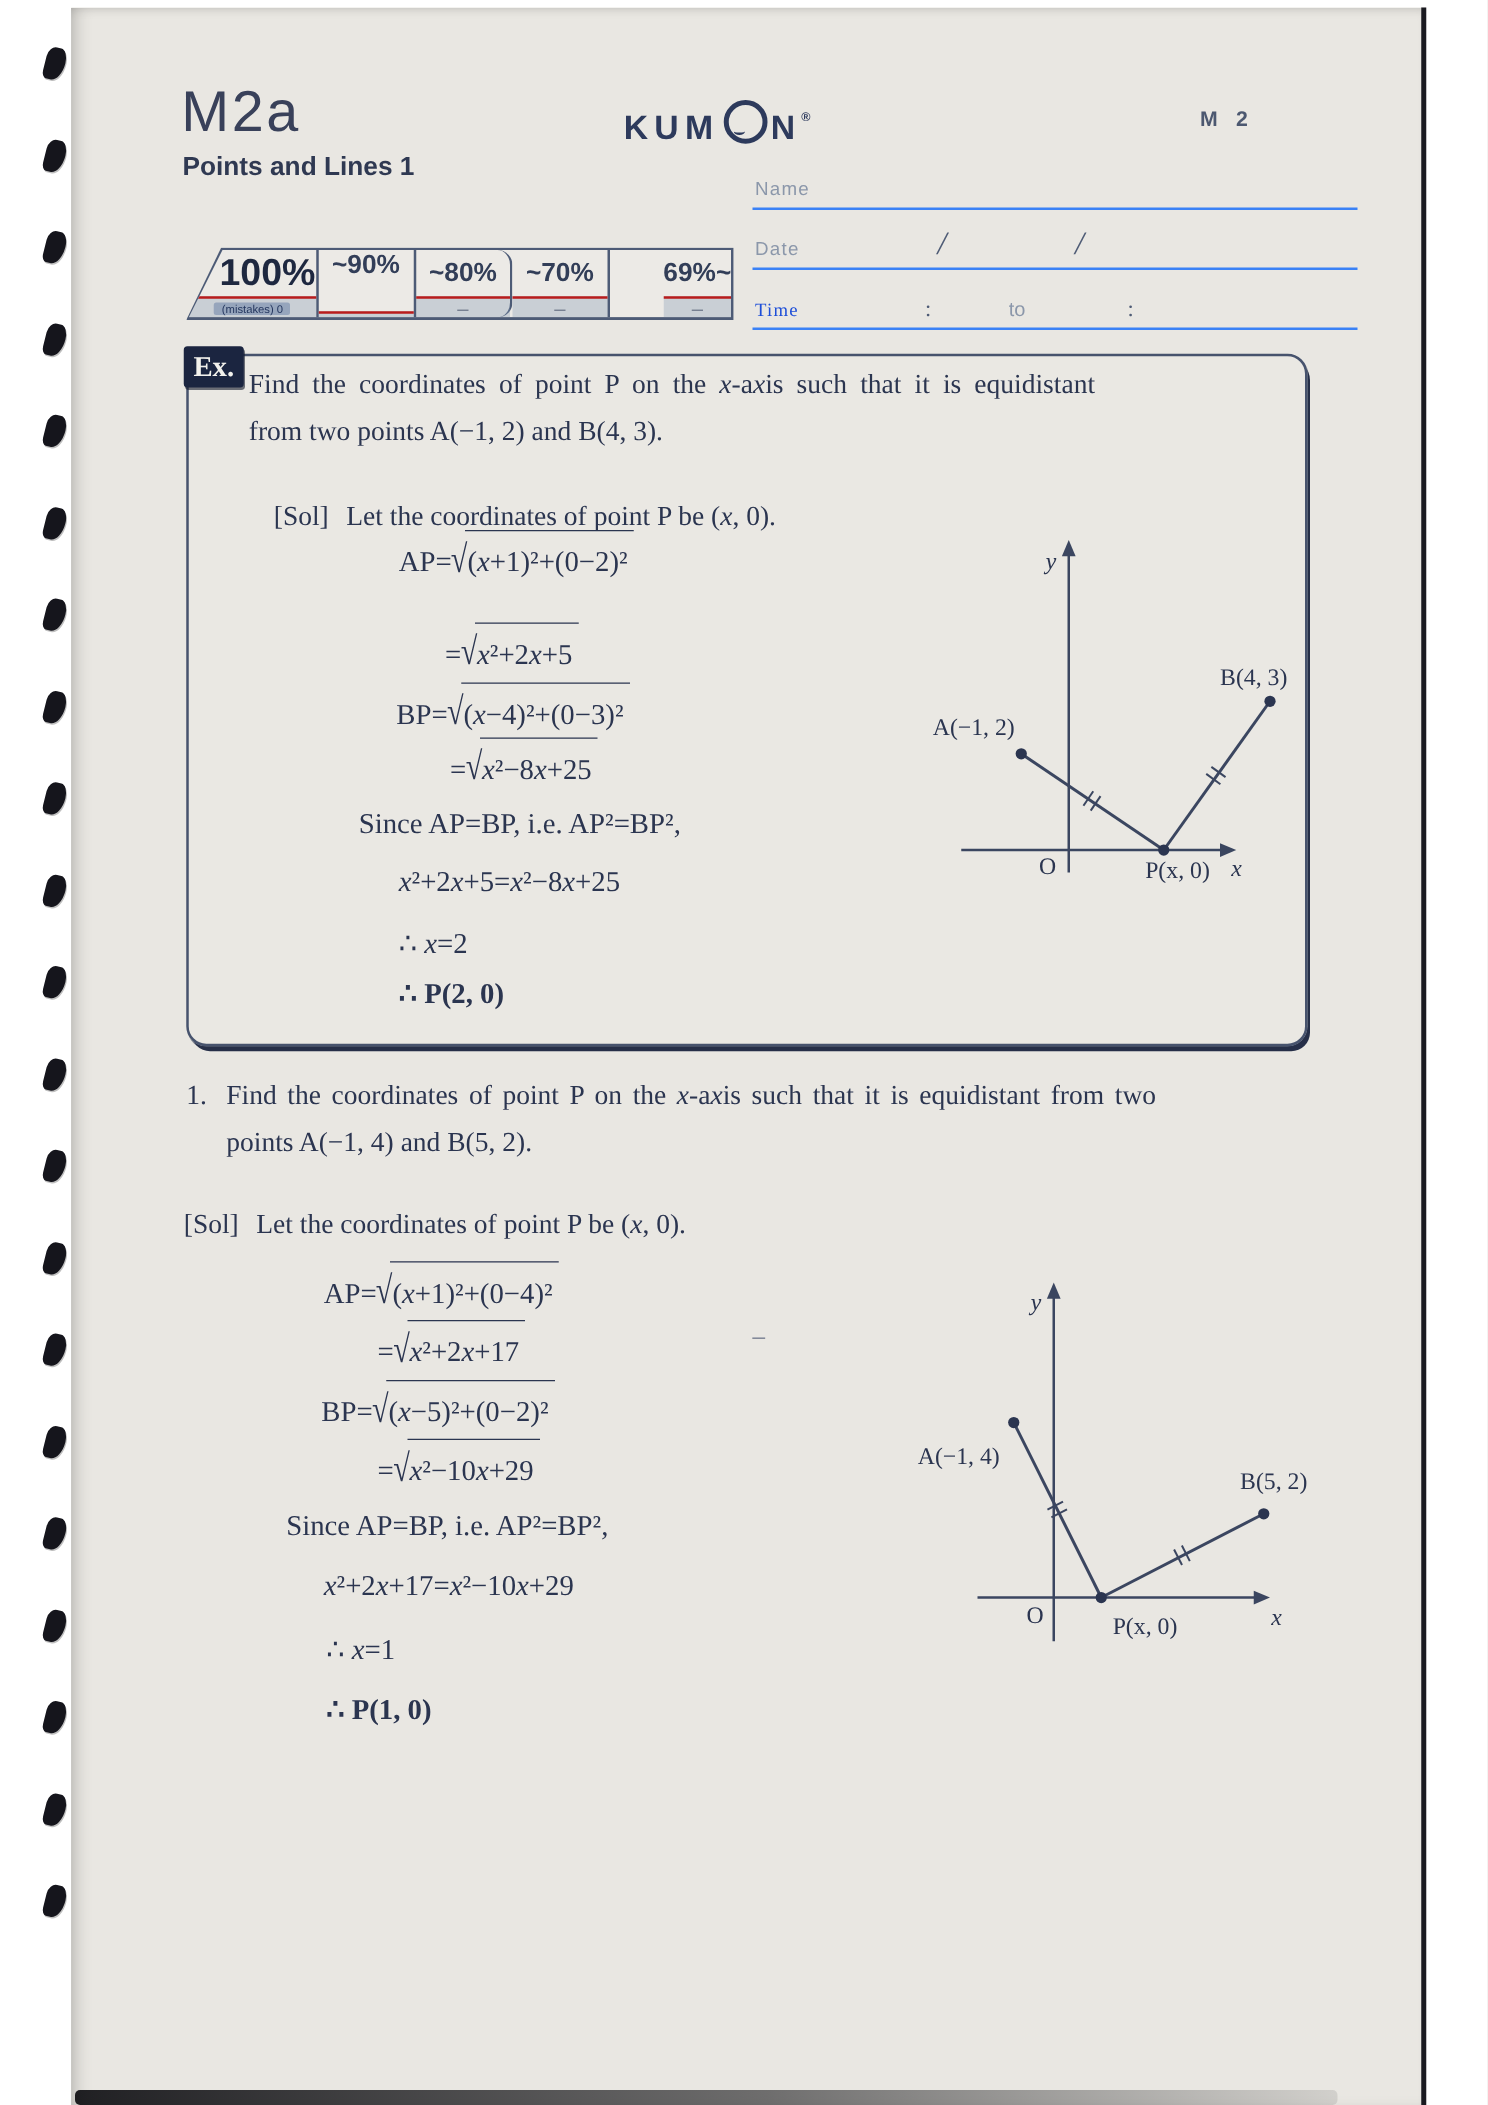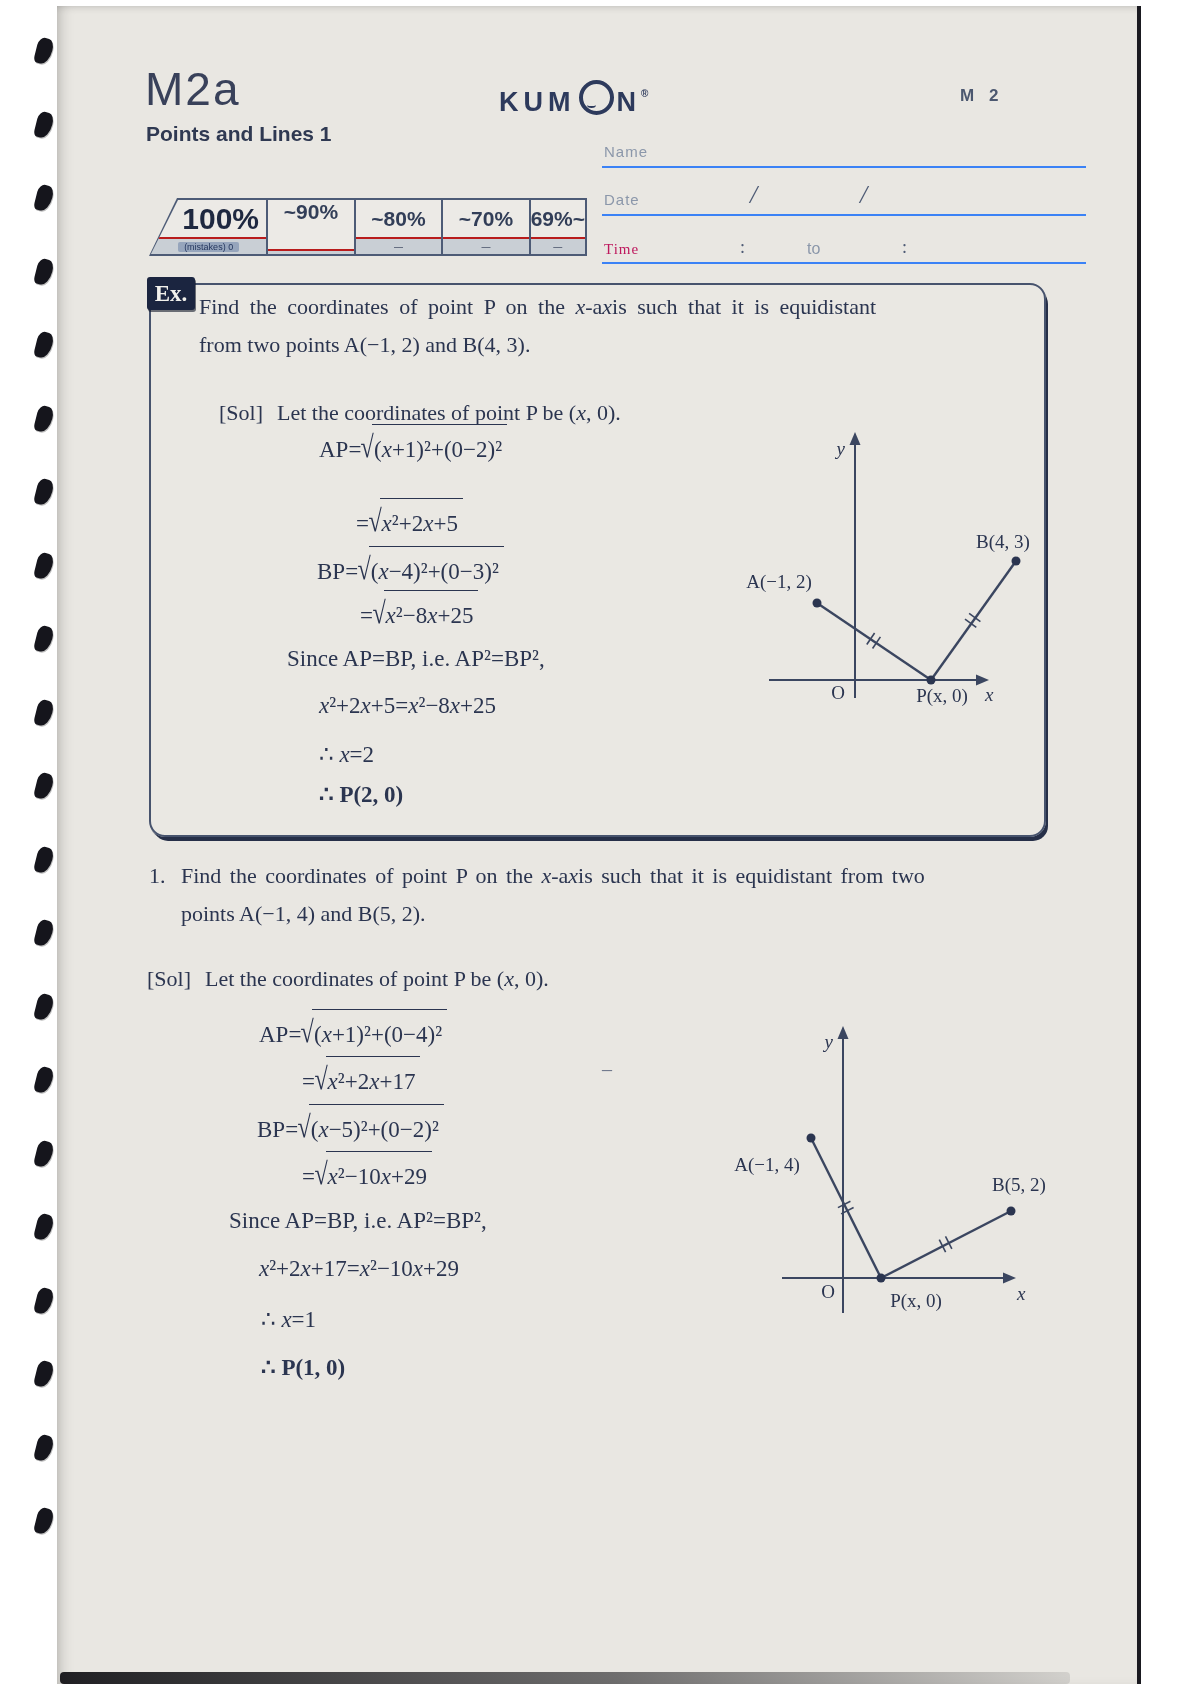--- a/index.html
+++ b/index.html
@@ -125,47 +125,47 @@
 
   <div class="fieldrow" style="top:126px;height:34px;">
     <span class="lbl">Name</span>
   </div>
   <div class="fieldrow" style="top:170px;height:38px;">
     <span class="lbl">Date</span>
     <span class="mk" style="left:148px;font-size:26px;font-style:italic;">/</span>
     <span class="mk" style="left:258px;font-size:26px;font-style:italic;">/</span>
   </div>
   <div class="fieldrow" style="top:218px;height:38px;">
-    <span class="mk lbl" style="color:#be185d;">Time</span>
+    <span class="mk lbl" style="color:#1d4ed8;">Time</span>
     <span class="mk" style="left:138px;font-size:18px;">:</span>
     <span class="mk" style="left:205px;font-size:16px;color:#8b97aa;font-family:'Liberation Sans',sans-serif;">to</span>
     <span class="mk" style="left:300px;font-size:18px;">:</span>
   </div>
 
   <div class="scorebox">
     <div class="inner">
       <div class="scell first" style="width:116px;">
         <div class="main">100%</div>
         <div class="sub">
             <span>(mistakes) 0</span>
           </div>
       </div>
       <div class="scell" style="width:86px;gap:25px;">
         <div class="main">~90%</div>
         <div class="sub">—</div>
       </div>
-      <div class="scell" style="width:86px;">
+      <div class="scell" style="width:86px;border-radius:12px;">
         <div class="main">~80%</div>
         <div class="sub">—</div>
       </div>
       <div class="scell" style="width:86px;">
         <div class="main">~70%</div>
         <div class="sub">—</div>
       </div>
-      <div class="scell" style="flex:1;">
+      <div class="scell" style="flex:1;padding-left:43px;">
         <div class="main">69%~</div>
         <div class="sub">—</div>
       </div>
     </div>
   </div>
 
   <div class="exbox"></div>
   <div class="exbadge">Ex.</div>
 
   <div class="prose serif wsp1 mx" style="left:142px;top:288px;">Find the coordinates of point P on the <i>x</i>-a<i>x</i>is such that it is equidistant</div>

